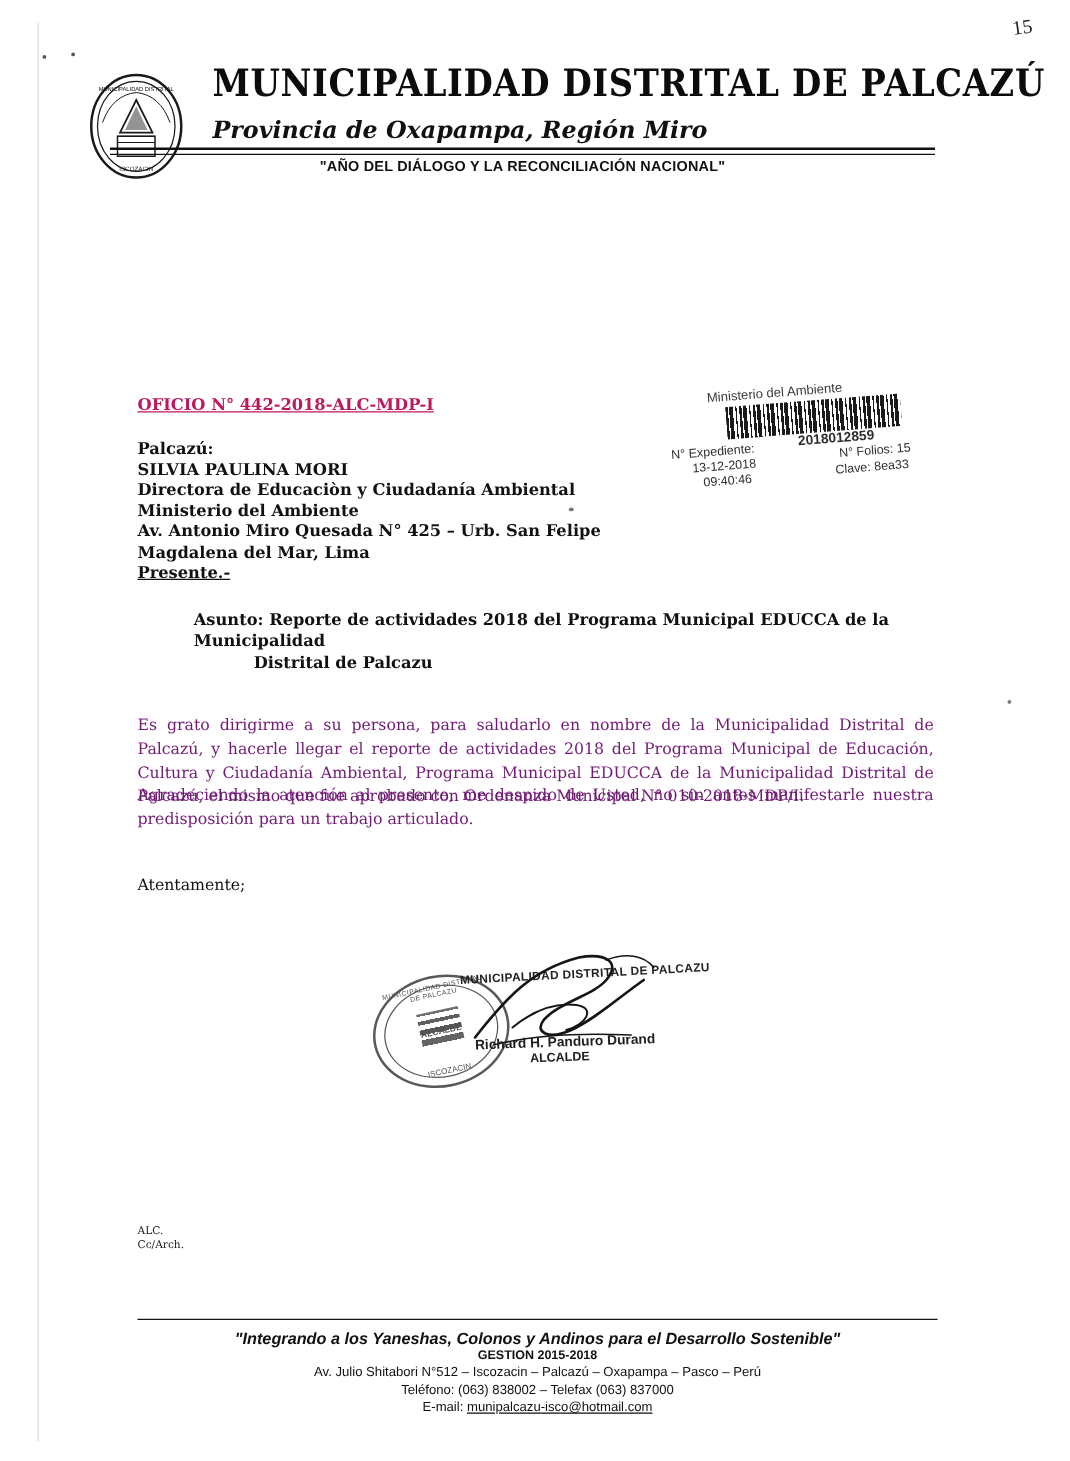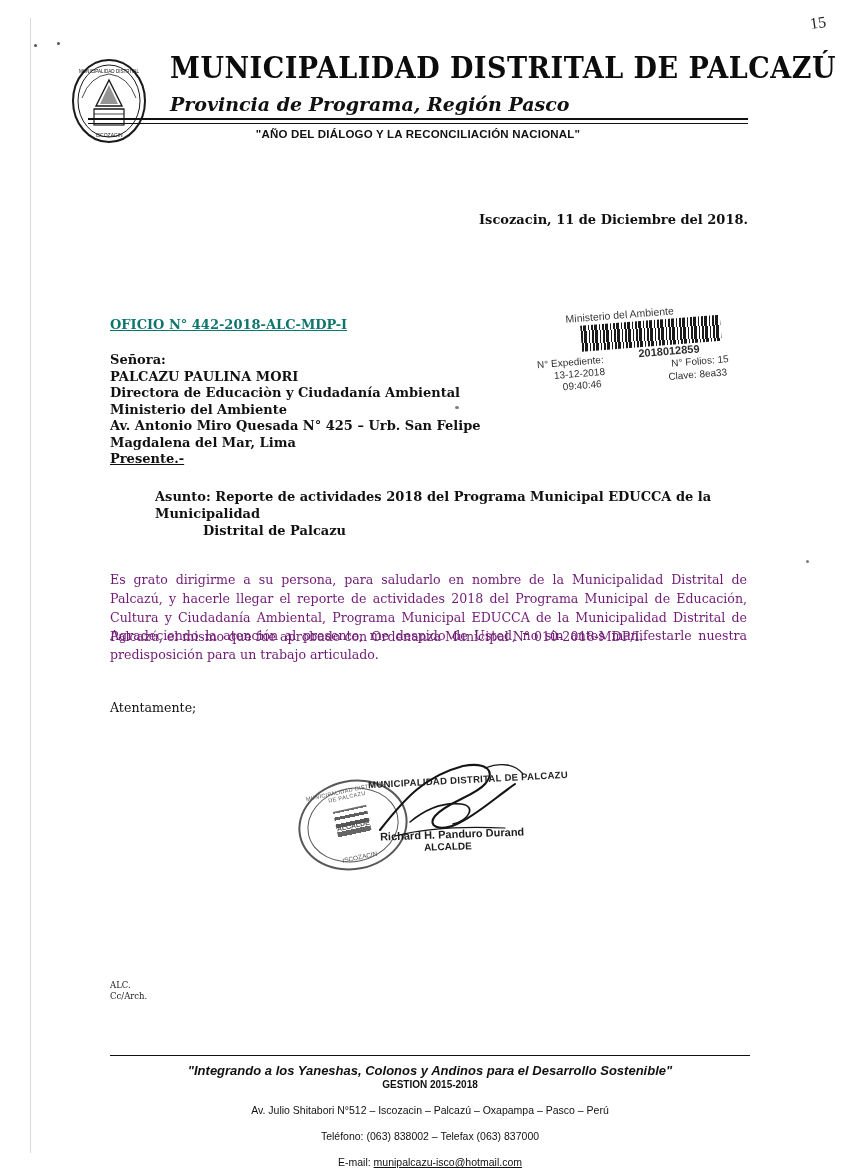--- a/index.html
+++ b/index.html
@@ -107,21 +107,21 @@
   }
 
   
   .oficio {
     position: absolute;
     left: 110px; top: 317px;
     font-family: "DejaVu Serif", serif;
     font-size: 13px;
     font-weight: bold;
     text-decoration: underline;
-    color: #0f766e;
+    color: #be185d;
   }
 
   
   .addressee {
     position: absolute;
     left: 110px; top: 352px;
     font-family: "DejaVu Serif", serif;
     font-size: 13px;
     font-weight: bold;
     line-height: 16.5px;
@@ -358,21 +358,21 @@
     font-weight: bold;
     font-style: italic;
   }
   .f-gestion {
     font-size: 10px;
     font-weight: bold;
     margin-top: 1px;
   }
   .f-addr, .f-phone, .f-mail {
     font-size: 10.5px;
-    margin-top: 14px;
+    margin-top: 2px;
   }
   .f-mail a, .f-mail span.mail {
     text-decoration: underline;
     color: #111;
   }
   .speck {
     position: absolute;
     background: #7a7a7a;
     border-radius: 50%;
   }
@@ -401,34 +401,33 @@
         <rect x="24" y="51" width="30" height="16" fill="none" stroke="#1a1a1a" stroke-width="1.2"></rect>
         <path d="M24 51 h30 M24 56 h30 M24 61 h30" stroke="#1a1a1a" stroke-width="0.8"></path>
         <path d="M12 40 q8 -22 27 -24 q19 2 27 24" fill="none" stroke="#1a1a1a" stroke-width="0.8"></path>
         <text x="39" y="15" font-family="Liberation Sans, sans-serif" font-size="4.6" text-anchor="middle" fill="#111">MUNICIPALIDAD DISTRITAL</text>
         <text x="39" y="79" font-family="Liberation Sans, sans-serif" font-size="5" text-anchor="middle" fill="#111">ISCOZACIN</text>
       </svg>
     </div>
 
     <div class="header-text">
       <div class="muni-title">MUNICIPALIDAD DISTRITAL DE PALCAZÚ</div>
-      <div class="muni-sub">Provincia de Programa, Región Pasco</div>
+      <div class="muni-sub">Provincia de Oxapampa, Región Miro</div>
     </div>
   </div>
 
   <div class="rule-double"></div>
   <div class="year-slogan">"AÑO DEL DIÁLOGO Y LA RECONCILIACIÓN NACIONAL"</div>
 
-  <div class="date-line">Iscozacin, 11 de Diciembre del 2018.</div>
 
   <div class="oficio">OFICIO N° 442-2018-ALC-MDP-I</div>
 
   <div class="addressee">
-    <div>Señora:</div>
-    <div>PALCAZU PAULINA MORI</div>
+    <div>Palcazú:</div>
+    <div>SILVIA PAULINA MORI</div>
     <div>Directora de Educaciòn y Ciudadanía Ambiental</div>
     <div>Ministerio del Ambiente</div>
     <div>Av. Antonio Miro Quesada N° 425 – Urb. San Felipe</div>
     <div>Magdalena del Mar, Lima</div>
     <div class="u">Presente.-</div>
   </div>
 
   <div class="stamp">
     <div class="stamp-title">Ministerio del Ambiente</div>
     <div class="barcode"></div>

